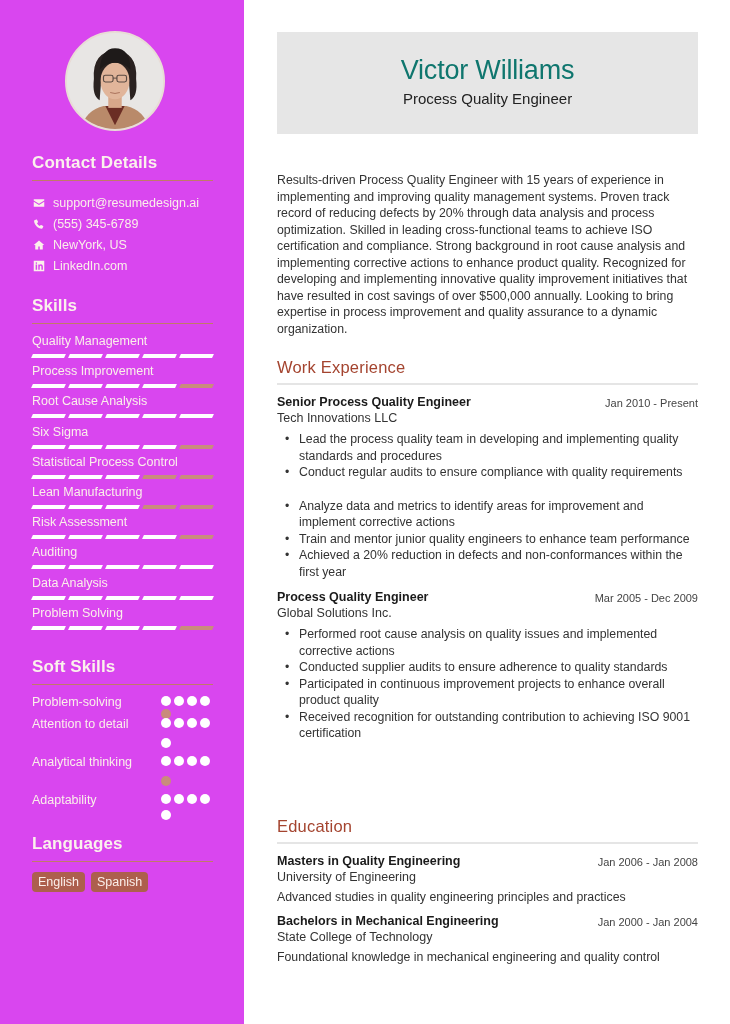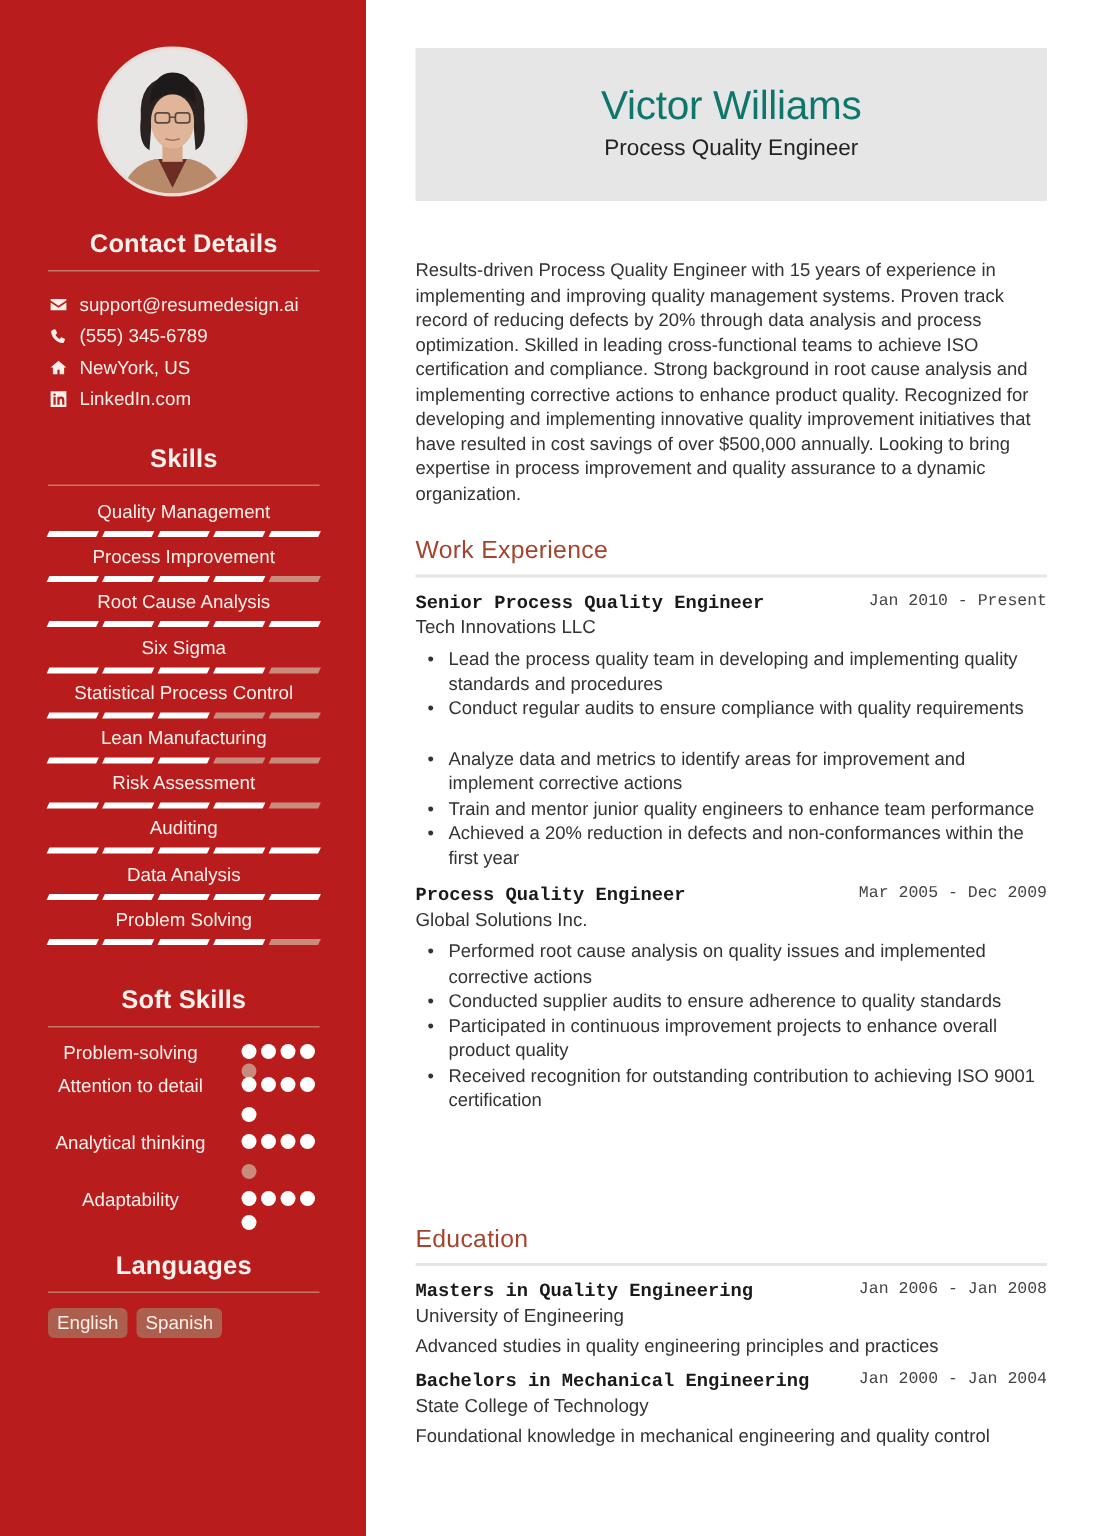--- a/index.html
+++ b/index.html
@@ -1,19 +1,19 @@
 <!DOCTYPE html>
 <html><head>
 <meta charset="utf-8">
 <style>
   * { box-sizing: border-box; margin: 0; padding: 0; }
   html, body { width: 730px; height: 1024px; background: #ffffff; overflow: hidden; }
   body { font-family: "Liberation Sans", "DejaVu Sans", sans-serif; color: #2b2b2b; position: relative; }
 
-  .sidebar { position: absolute; left: 0; top: 0; width: 244px; height: 1024px; background: #b91c1c; color: #f6ece8; text-align: center; }
+  .sidebar { position: absolute; left: 0; top: 0; width: 244px; height: 1024px; background: #d946ef; color: #f6ece8; }
   .photo { position: absolute; left: 65px; top: 31px; width: 100px; height: 100px; border-radius: 50%; background: #e6e4e2; overflow: hidden; border: 2px solid #e9dcd6; }
   .photo svg { width: 100%; height: 100%; display: block; }
 
   .side-section { position: absolute; left: 32px; width: 181px; }
   .side-h { font-size: 17px; font-weight: bold; color: #fbf1ec; letter-spacing: 0.1px; }
   .side-rule { height: 1px; background: #c07a68; margin-top: 7px; }
 
   .contact-list { margin-top: 11px; }
   .contact-item { display: flex; align-items: center; height: 21px; font-size: 12.5px; color: #fbefea; }
   .contact-item .ic { width: 13px; height: 13px; margin-right: 8px; display: inline-flex; align-items: center; justify-content: center; }
@@ -39,21 +39,21 @@
   .name { font-size: 27px; color: #0f766e; font-weight: 500; margin-top: 23px; letter-spacing: -0.2px; }
   .title { font-size: 15px; color: #222; margin-top: 4px; }
 
   .summary { position: absolute; left: 0; top: 172px; width: 421px; font-size: 12.3px; line-height: 16.5px; color: #333; }
 
   .sec { position: absolute; left: 0; width: 421px; }
   .sec-h { font-size: 16.5px; color: #a4442f; font-weight: 500; letter-spacing: 0.2px; }
   .sec-rule { height: 2px; background: #e5e5e5; margin-top: 6px; }
 
   .job { margin-top: 10px; }
-  .job-top { display: flex; justify-content: space-between; align-items: flex-start; font-family: Liberation Mono, monospace; }
+  .job-top { display: flex; justify-content: space-between; align-items: flex-end; }
   .job-role { font-size: 12.5px; font-weight: bold; color: #1a1a1a; }
   .job-date { font-size: 11px; color: #444; }
   .job-co { font-size: 12.5px; color: #333; margin-top: 2px; }
   .job ul { list-style: none; margin-top: 6px; }
   .job li { position: relative; padding-left: 22px; font-size: 12.3px; line-height: 16.5px; color: #333; }
   .job li::before { content: "•"; position: absolute; left: 8px; top: 0; color: #333; }
 
   .edu { margin-top: 10px; }
   .edu-desc { font-size: 12.3px; color: #333; margin-top: 6px; }
 </style>

